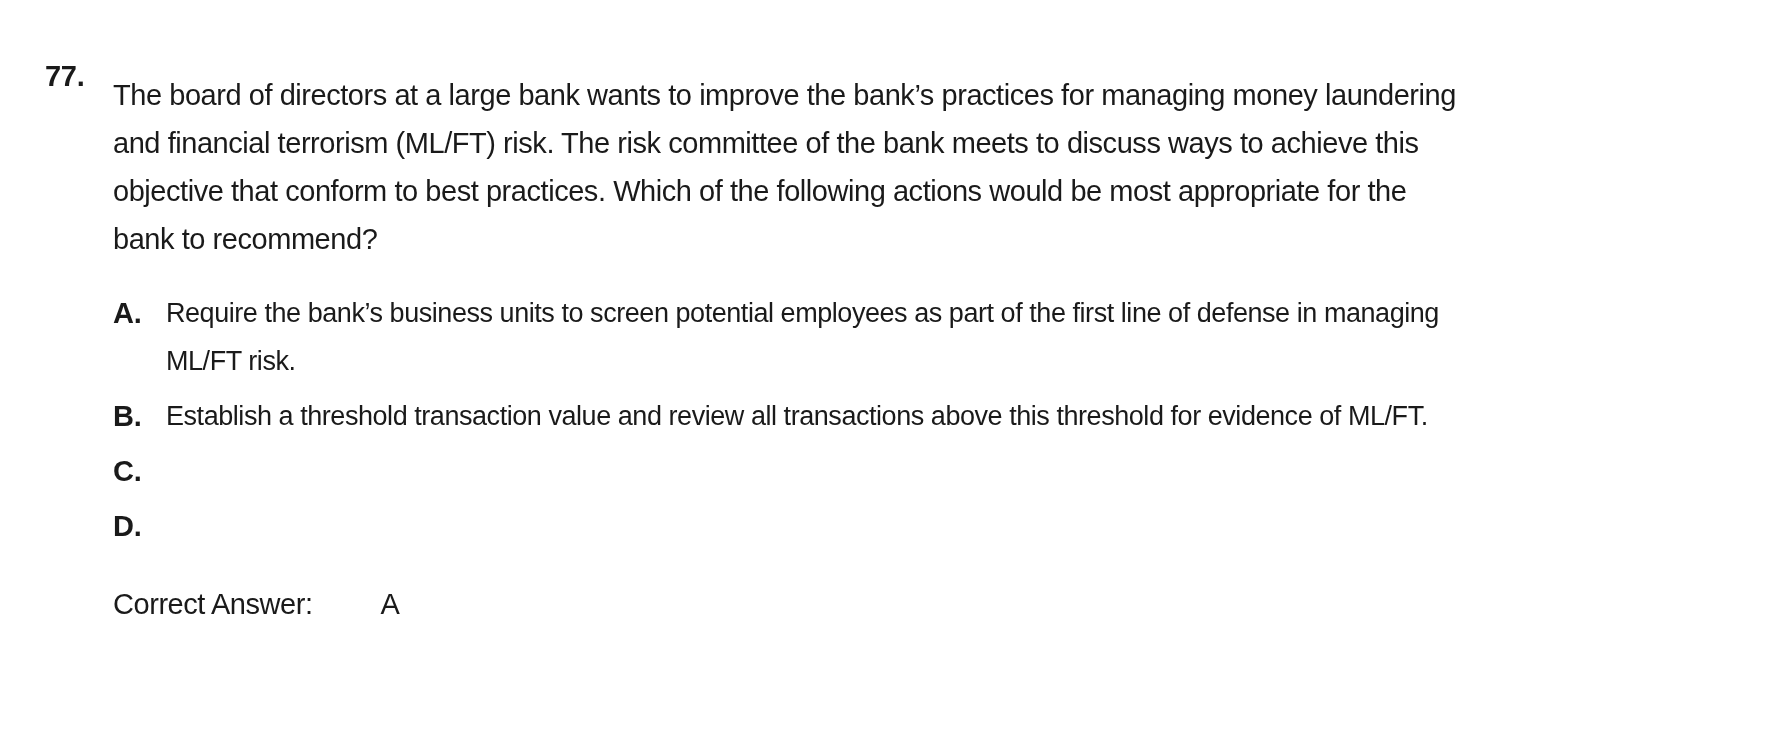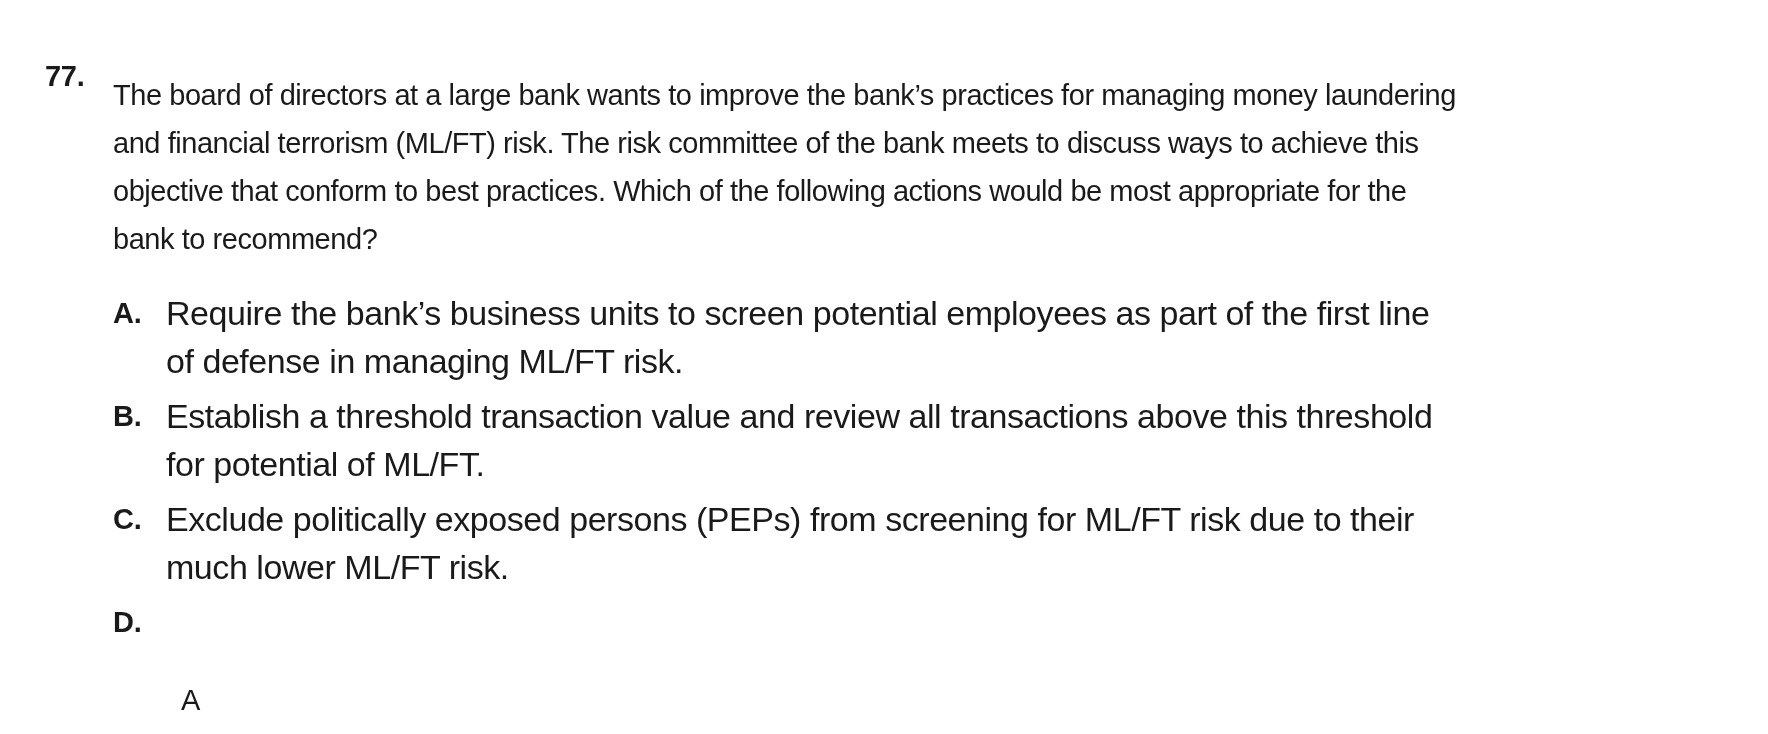--- a/index.html
+++ b/index.html
@@ -57,21 +57,21 @@
 
   .opt-letter {
     flex: 0 0 53px;
     font-size: 29px;
     font-weight: bold;
     line-height: 48px;
     letter-spacing: -0.3px;
   }
 
   .opt-text {
-    font-size: 34px;
+    font-size: 27px;
     line-height: 48px;
     letter-spacing: -0.45px;
     max-width: 1290px;
   }
 
   .answer-row {
     display: flex;
     align-items: baseline;
     margin-top: 30px;
   }
@@ -102,34 +102,34 @@
 
       <div class="options">
 
         <div class="option-row">
           <div class="opt-letter">A.</div>
           <div class="opt-text">Require the bank’s business units to screen potential employees as part of the first line of defense in managing ML/FT risk.</div>
         </div>
 
         <div class="option-row">
           <div class="opt-letter">B.</div>
-          <div class="opt-text">Establish a threshold transaction value and review all transactions above this threshold for potential of ML/FT.</div>
+          <div class="opt-text">Establish a threshold transaction value and review all transactions above this threshold for evidence of ML/FT.</div>
         </div>
 
         <div class="option-row">
           <div class="opt-letter">C.</div>
-          <div class="opt-text">Exclude politically exposed persons (PEPs) from screening for ML/FT risk due to their much lower ML/FT risk.</div>
         </div>
 
         <div class="option-row">
           <div class="opt-letter">D.</div>
         </div>
 
       </div>
 
       <div class="answer-row">
+        <div class="answer-label">Correct Answer:</div>
         <div class="answer-value">A</div>
       </div>
 
     </div>
   </div>
 
 </div>
 
 </body></html>

